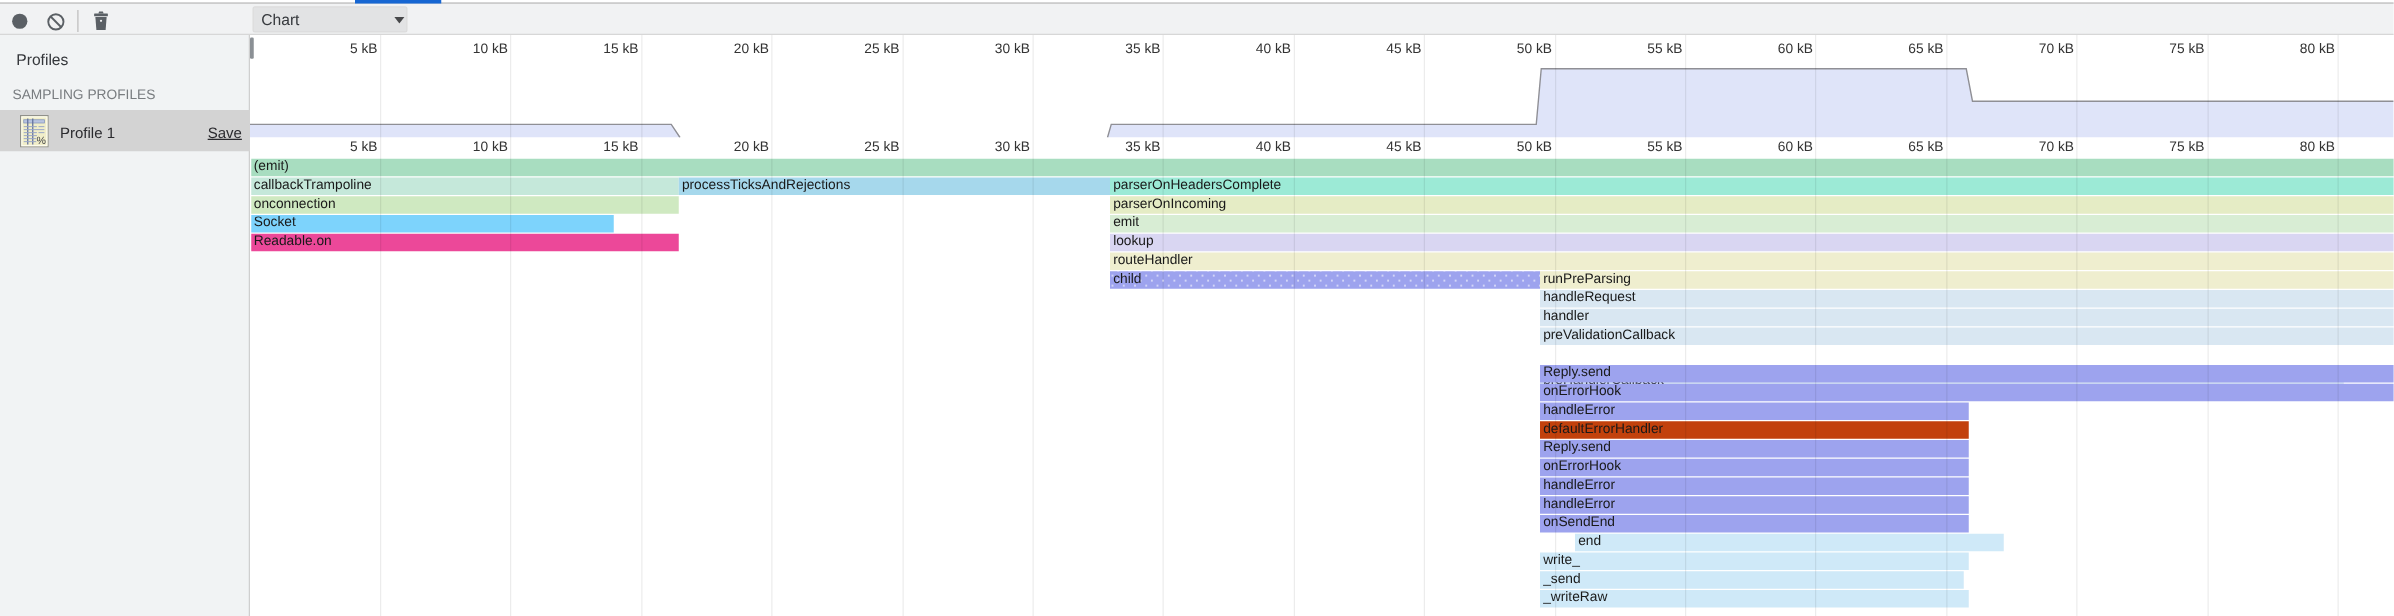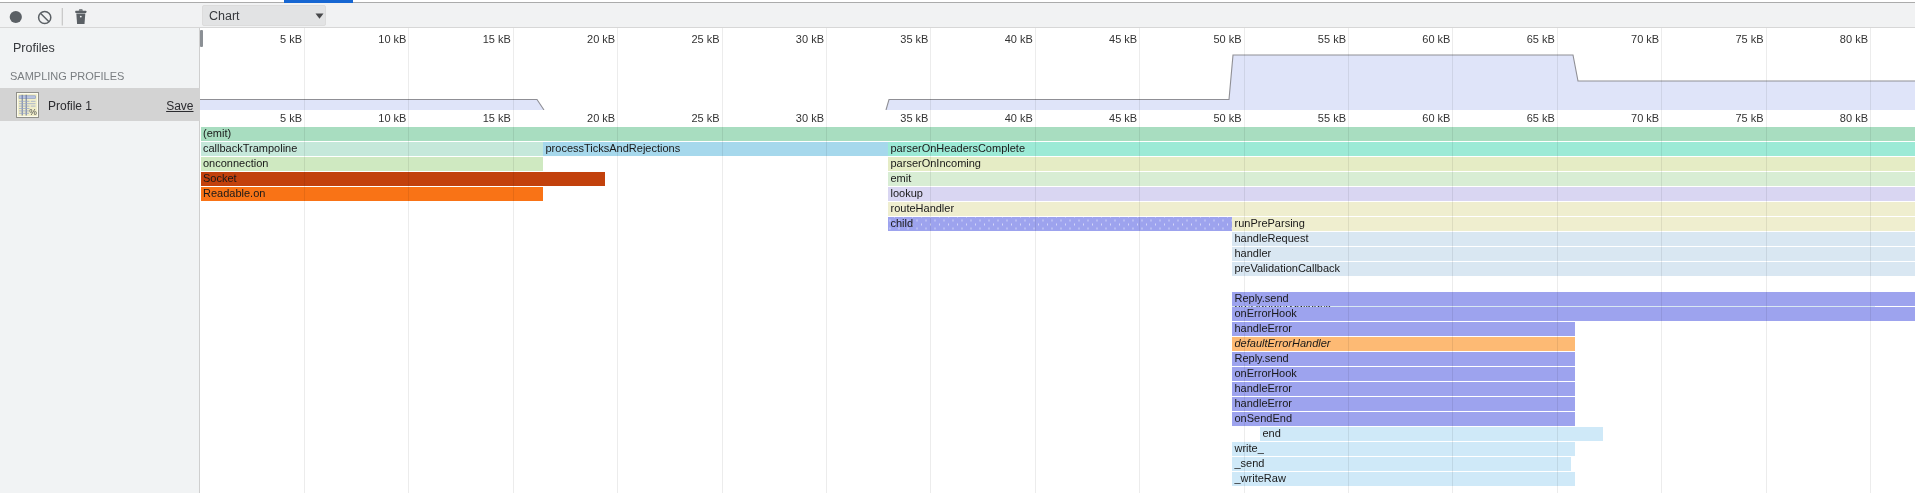--- a/index.html
+++ b/index.html
@@ -95,35 +95,35 @@
 <div class="lbl" style="right:151.4px;top:33px;">75&nbsp;kB</div>
 <div class="lbl" style="right:151.4px;top:112px;">75&nbsp;kB</div>
 <div class="lbl" style="right:47.0px;top:33px;">80&nbsp;kB</div>
 <div class="lbl" style="right:47.0px;top:112px;">80&nbsp;kB</div>
 <div class="bar" style="left:200.5px;top:127.3px;width:1714.5px;background:#a8ddc0;">(emit)</div>
 <div class="bar" style="left:200.5px;top:142.3px;width:342.5px;background:#c5e8da;">callbackTrampoline</div>
 <div class="bar" style="left:543px;top:142.3px;width:345.0px;background:#a6d8ec;">processTicksAndRejections</div>
 <div class="bar" style="left:888px;top:142.3px;width:1027.0px;background:#9cead6;">parserOnHeadersComplete</div>
 <div class="bar" style="left:200.5px;top:157.3px;width:342.5px;background:#cfe9c1;">onconnection</div>
 <div class="bar" style="left:888px;top:157.3px;width:1027.0px;background:#e5ecc5;">parserOnIncoming</div>
-<div class="bar" style="left:200.5px;top:172.3px;width:404px;background:#c2410c;">Socket</div>
+<div class="bar" style="left:200.5px;top:172.3px;width:290px;background:#7dd3fc;">Socket</div>
 <div class="bar" style="left:888px;top:172.3px;width:1027.0px;background:#d8edd4;">emit</div>
-<div class="bar" style="left:200.5px;top:187.3px;width:342.5px;background:#f97316;">Readable.on</div>
+<div class="bar" style="left:200.5px;top:187.3px;width:342.5px;background:#ec4899;">Readable.on</div>
 <div class="bar" style="left:888px;top:187.3px;width:1027.0px;background:#d9d6f2;">lookup</div>
 <div class="bar" style="left:888px;top:202.3px;width:1027.0px;background:#efeecf;">routeHandler</div>
 <div class="bar" style="left:888px;top:217.3px;width:344.0px;background:#9da3ee;background-image:radial-gradient(circle,rgba(255,255,255,0.55) 0.8px,rgba(255,255,255,0) 1.1px),radial-gradient(circle,rgba(255,255,255,0.55) 0.8px,rgba(255,255,255,0) 1.1px);background-size:9px 8px,9px 8px;background-position:2px 3.5px,6.5px 7.5px;">child</div>
 <div class="bar" style="left:1232px;top:217.3px;width:683.0px;background:#efeecf;">runPreParsing</div>
 <div class="bar" style="left:1232px;top:232.3px;width:683.0px;background:#d9e7f2;">handleRequest</div>
 <div class="bar" style="left:1232px;top:247.3px;width:683.0px;background:#d9e7f2;">handler</div>
 <div class="bar" style="left:1232px;top:262.3px;width:683.0px;background:#d9e7f2;">preValidationCallback</div>
 <div class="bar" style="left:1232px;top:277.3px;width:643px;background:#d9e7f2;margin-top:21px;">preHandlerCallback</div>
 <div class="bar" style="left:1232px;top:292.3px;width:683.0px;background:#9da3ee;">Reply.send</div>
 <div class="bar" style="left:1232px;top:307.3px;width:683.0px;background:#9da3ee;">onErrorHook</div>
 <div class="bar" style="left:1232px;top:322.3px;width:342.5px;background:#9da3ee;">handleError</div>
-<div class="bar" style="left:1232px;top:337.3px;width:342.5px;background:#fdba74;font-style:italic;">defaultErrorHandler</div>
+<div class="bar" style="left:1232px;top:337.3px;width:342.5px;background:#c2410c;">defaultErrorHandler</div>
 <div class="bar" style="left:1232px;top:352.3px;width:342.5px;background:#9da3ee;">Reply.send</div>
 <div class="bar" style="left:1232px;top:367.3px;width:342.5px;background:#9da3ee;">onErrorHook</div>
 <div class="bar" style="left:1232px;top:382.3px;width:342.5px;background:#9da3ee;">handleError</div>
 <div class="bar" style="left:1232px;top:397.3px;width:342.5px;background:#9da3ee;">handleError</div>
 <div class="bar" style="left:1232px;top:412.3px;width:342.5px;background:#9da3ee;">onSendEnd</div>
 <div class="bar" style="left:1232px;top:427.3px;width:342.5px;background:#cfe9f8;margin-left:28px;">end</div>
 <div class="bar" style="left:1232px;top:442.3px;width:342.5px;background:#cfe9f8;">write_</div>
 <div class="bar" style="left:1232px;top:457.3px;width:339px;background:#cfe9f8;">_send</div>
 <div class="bar" style="left:1232px;top:472.3px;width:342.5px;background:#cfe9f8;">_writeRaw</div>
 <div class="gl" style="left:304.0px;top:28px;height:465px;"></div>

